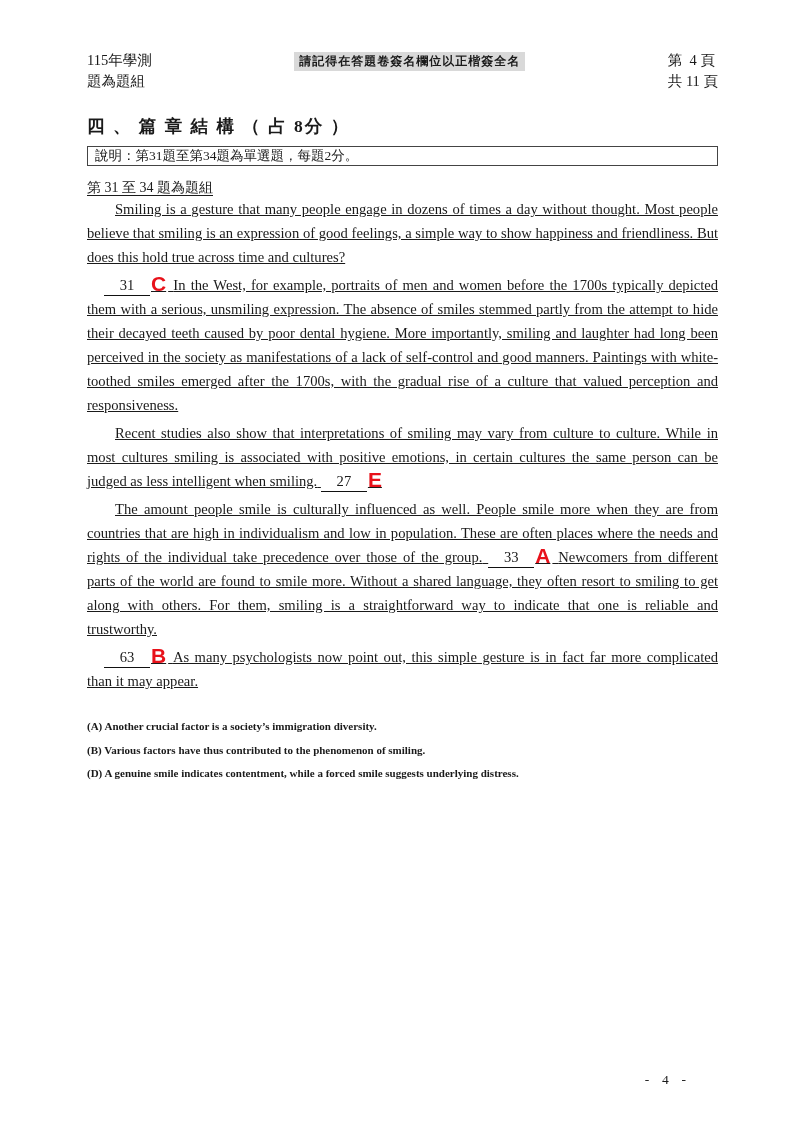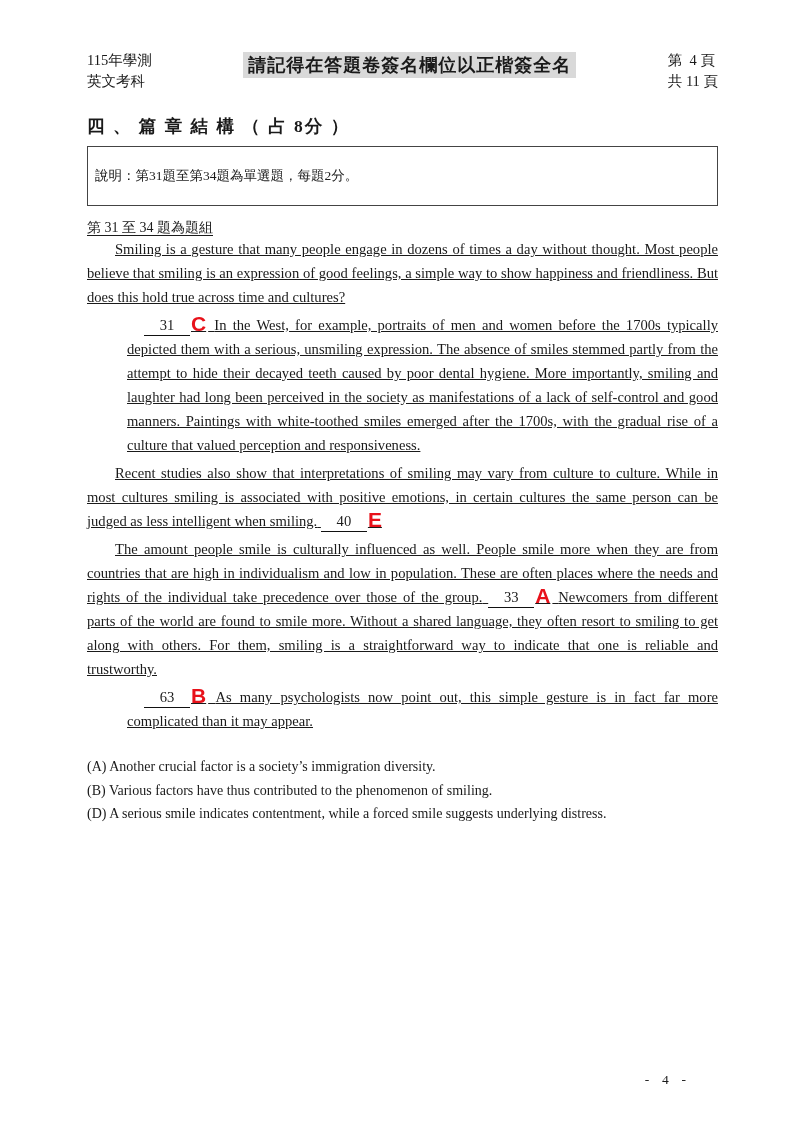--- a/index.html
+++ b/index.html
@@ -23,59 +23,59 @@
     margin-bottom: 22px;
     gap: 36px;
   }
   .hdr-left div, .hdr-right div {
     font-size: 14.5px;
     line-height: 21px;
     white-space: pre;
   }
   .hdr-right { }
   .hdr-notice {
-    font-size: 18px;
+    font-size: 12px;
     font-weight: 600;
     background: #d9d9d9;
     padding: 1px 5px;
     margin-top: 2px;
     letter-spacing: 1px;
     align-self: flex-start;
   }
   
   .sec-title {
     font-size: 17.5px;
     font-weight: 700;
     letter-spacing: 2px;
     margin-bottom: 8px;
   }
   
   .instr-box {
     border: 1.5px solid #444;
-    padding: 20px 7px;
+    padding: 0 7px;
     font-size: 13.5px;
     margin-bottom: 12px;
   }
   
   .group-heading {
     font-size: 14px;
     text-decoration: underline;
     text-underline-offset: 3px;
     display: inline-block;
   }
   
   .passage { margin-bottom: 18px; text-decoration: underline; }
   .para {
     font-size: 14.6px;
     line-height: 24px;
     text-align: justify;
     text-indent: 28px;
     margin-bottom: 4px;
   }
-  .para.blank-start { text-indent: 17px; margin-left: 40px; }
+  .para.blank-start { text-indent: 17px; }
   .blank {
     display: inline-block;
     min-width: 46px;
     border-bottom: 1.4px solid #111;
     text-align: center;
     text-indent: 0;
     line-height: 20px;
   }
   .ans {
     font-family: "Liberation Sans", "DejaVu Sans", sans-serif;
@@ -84,43 +84,44 @@
     color: #e8111a;
     position: relative;
     top: 1px;
     margin-left: 1px;
     margin-right: 2px;
     line-height: 0;
   }
   
   .options { margin-top: 22px; }
   .option {
-    font-size: 14px;
+    font-size: 11px;
     line-height: 23.5px;
     white-space: nowrap;
+    font-weight: bold;
   }
   
   .footer {
     position: absolute;
     bottom: 44px;
     right: 112px;
     font-size: 13.5px;
     letter-spacing: 2px;
     white-space: pre;
   }
 </style>
 </head>
 <body>
 
 <div class="page">
 
   <div class="hdr">
     <div class="hdr-left">
       <div>115年學測</div>
-      <div>英文考科</div>
+      <div>題為題組</div>
     </div>
     <div class="hdr-notice">請記得在答題卷簽名欄位以正楷簽全名</div>
     <div class="hdr-right">
       <div>第  4 頁</div>
       <div>共 11 頁</div>
     </div>
   </div>
 
   <div class="sec-title">四 、 篇 章 結 構 （ 占 8分 ）</div>
 
@@ -131,29 +132,29 @@
   <div>
     <span class="group-heading">第 31 至 34 題為題組</span>
   </div>
 
   <div class="passage">
 
     <p class="para"><span>Smiling is a gesture that many people engage in dozens of times a day without thought. Most people believe that smiling is an expression of good feelings, a simple way to show happiness and friendliness. But does this hold true across time and cultures?</span></p>
 
     <p class="para blank-start"><span class="blank"><span>31</span></span><span class="ans">C</span> <span>In the West, for example, portraits of men and women before the 1700s typically depicted them with a serious, unsmiling expression. The absence of smiles stemmed partly from the attempt to hide their decayed teeth caused by poor dental hygiene. More importantly, smiling and laughter had long been perceived in the society as manifestations of a lack of self-control and good manners. Paintings with white-toothed smiles emerged after the 1700s, with the gradual rise of a culture that valued perception and responsiveness.</span></p>
 
-    <p class="para"><span>Recent studies also show that interpretations of smiling may vary from culture to culture. While in most cultures smiling is associated with positive emotions, in certain cultures the same person can be judged as less intelligent when smiling.</span> <span class="blank"><span>40</span></span><span class="ans">E</span></p>
+    <p class="para"><span>Recent studies also show that interpretations of smiling may vary from culture to culture. While in most cultures smiling is associated with positive emotions, in certain cultures the same person can be judged as less intelligent when smiling.</span> <span class="blank"><span>27</span></span><span class="ans">E</span></p>
 
     <p class="para"><span>The amount people smile is culturally influenced as well. People smile more when they are from countries that are high in individualism and low in population. These are often places where the needs and rights of the individual take precedence over those of the group.</span> <span class="blank"><span>33</span></span><span class="ans">A</span> <span>Newcomers from different parts of the world are found to smile more. Without a shared language, they often resort to smiling to get along with others. For them, smiling is a straightforward way to indicate that one is reliable and trustworthy.</span></p>
 
     <p class="para blank-start"><span class="blank"><span>63</span></span><span class="ans">B</span> <span>As many psychologists now point out, this simple gesture is in fact far more complicated than it may appear.</span></p>
 
   </div>
 
   <div class="options">
     <div class="option"><span>(A)</span> <span>Another crucial factor is a society’s immigration diversity.</span></div>
     <div class="option"><span>(B)</span> <span>Various factors have thus contributed to the phenomenon of smiling.</span></div>
-    <div class="option"><span>(D)</span> <span>A serious smile indicates contentment, while a forced smile suggests underlying distress.</span></div>
+    <div class="option"><span>(D)</span> <span>A genuine smile indicates contentment, while a forced smile suggests underlying distress.</span></div>
   </div>
 
 </div>
 
 <div class="footer">-  4  -</div>
 
 </body></html>

